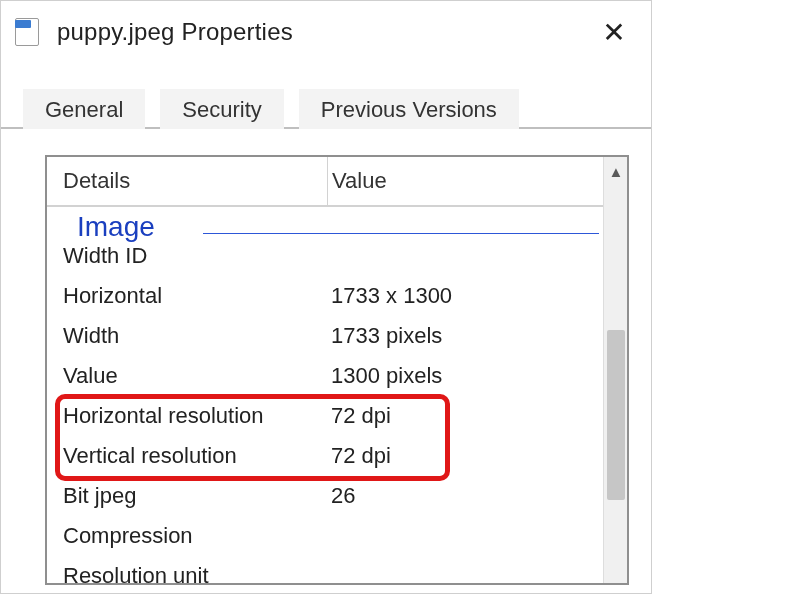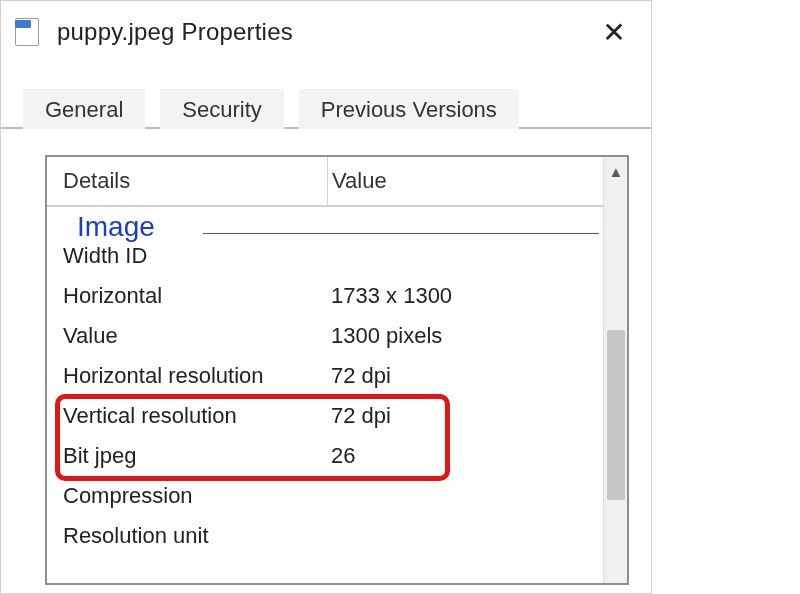--- a/index.html
+++ b/index.html
@@ -226,20 +226,24 @@
       <div class="rows">
         <div class="row">
           <div class="cell-prop">Width ID</div>
           <div class="cell-val"></div>
         </div>
         <div class="row">
           <div class="cell-prop">Horizontal</div>
           <div class="cell-val">1733 x 1300</div>
         </div>
         <div class="row">
+          <div class="cell-prop">Width</div>
+          <div class="cell-val">1733 pixels</div>
+        </div>
+        <div class="row">
           <div class="cell-prop">Value</div>
           <div class="cell-val">1300 pixels</div>
         </div>
         <div class="row">
           <div class="cell-prop">Horizontal resolution</div>
           <div class="cell-val">72 dpi</div>
         </div>
         <div class="row">
           <div class="cell-prop">Vertical resolution</div>
           <div class="cell-val">72 dpi</div>

